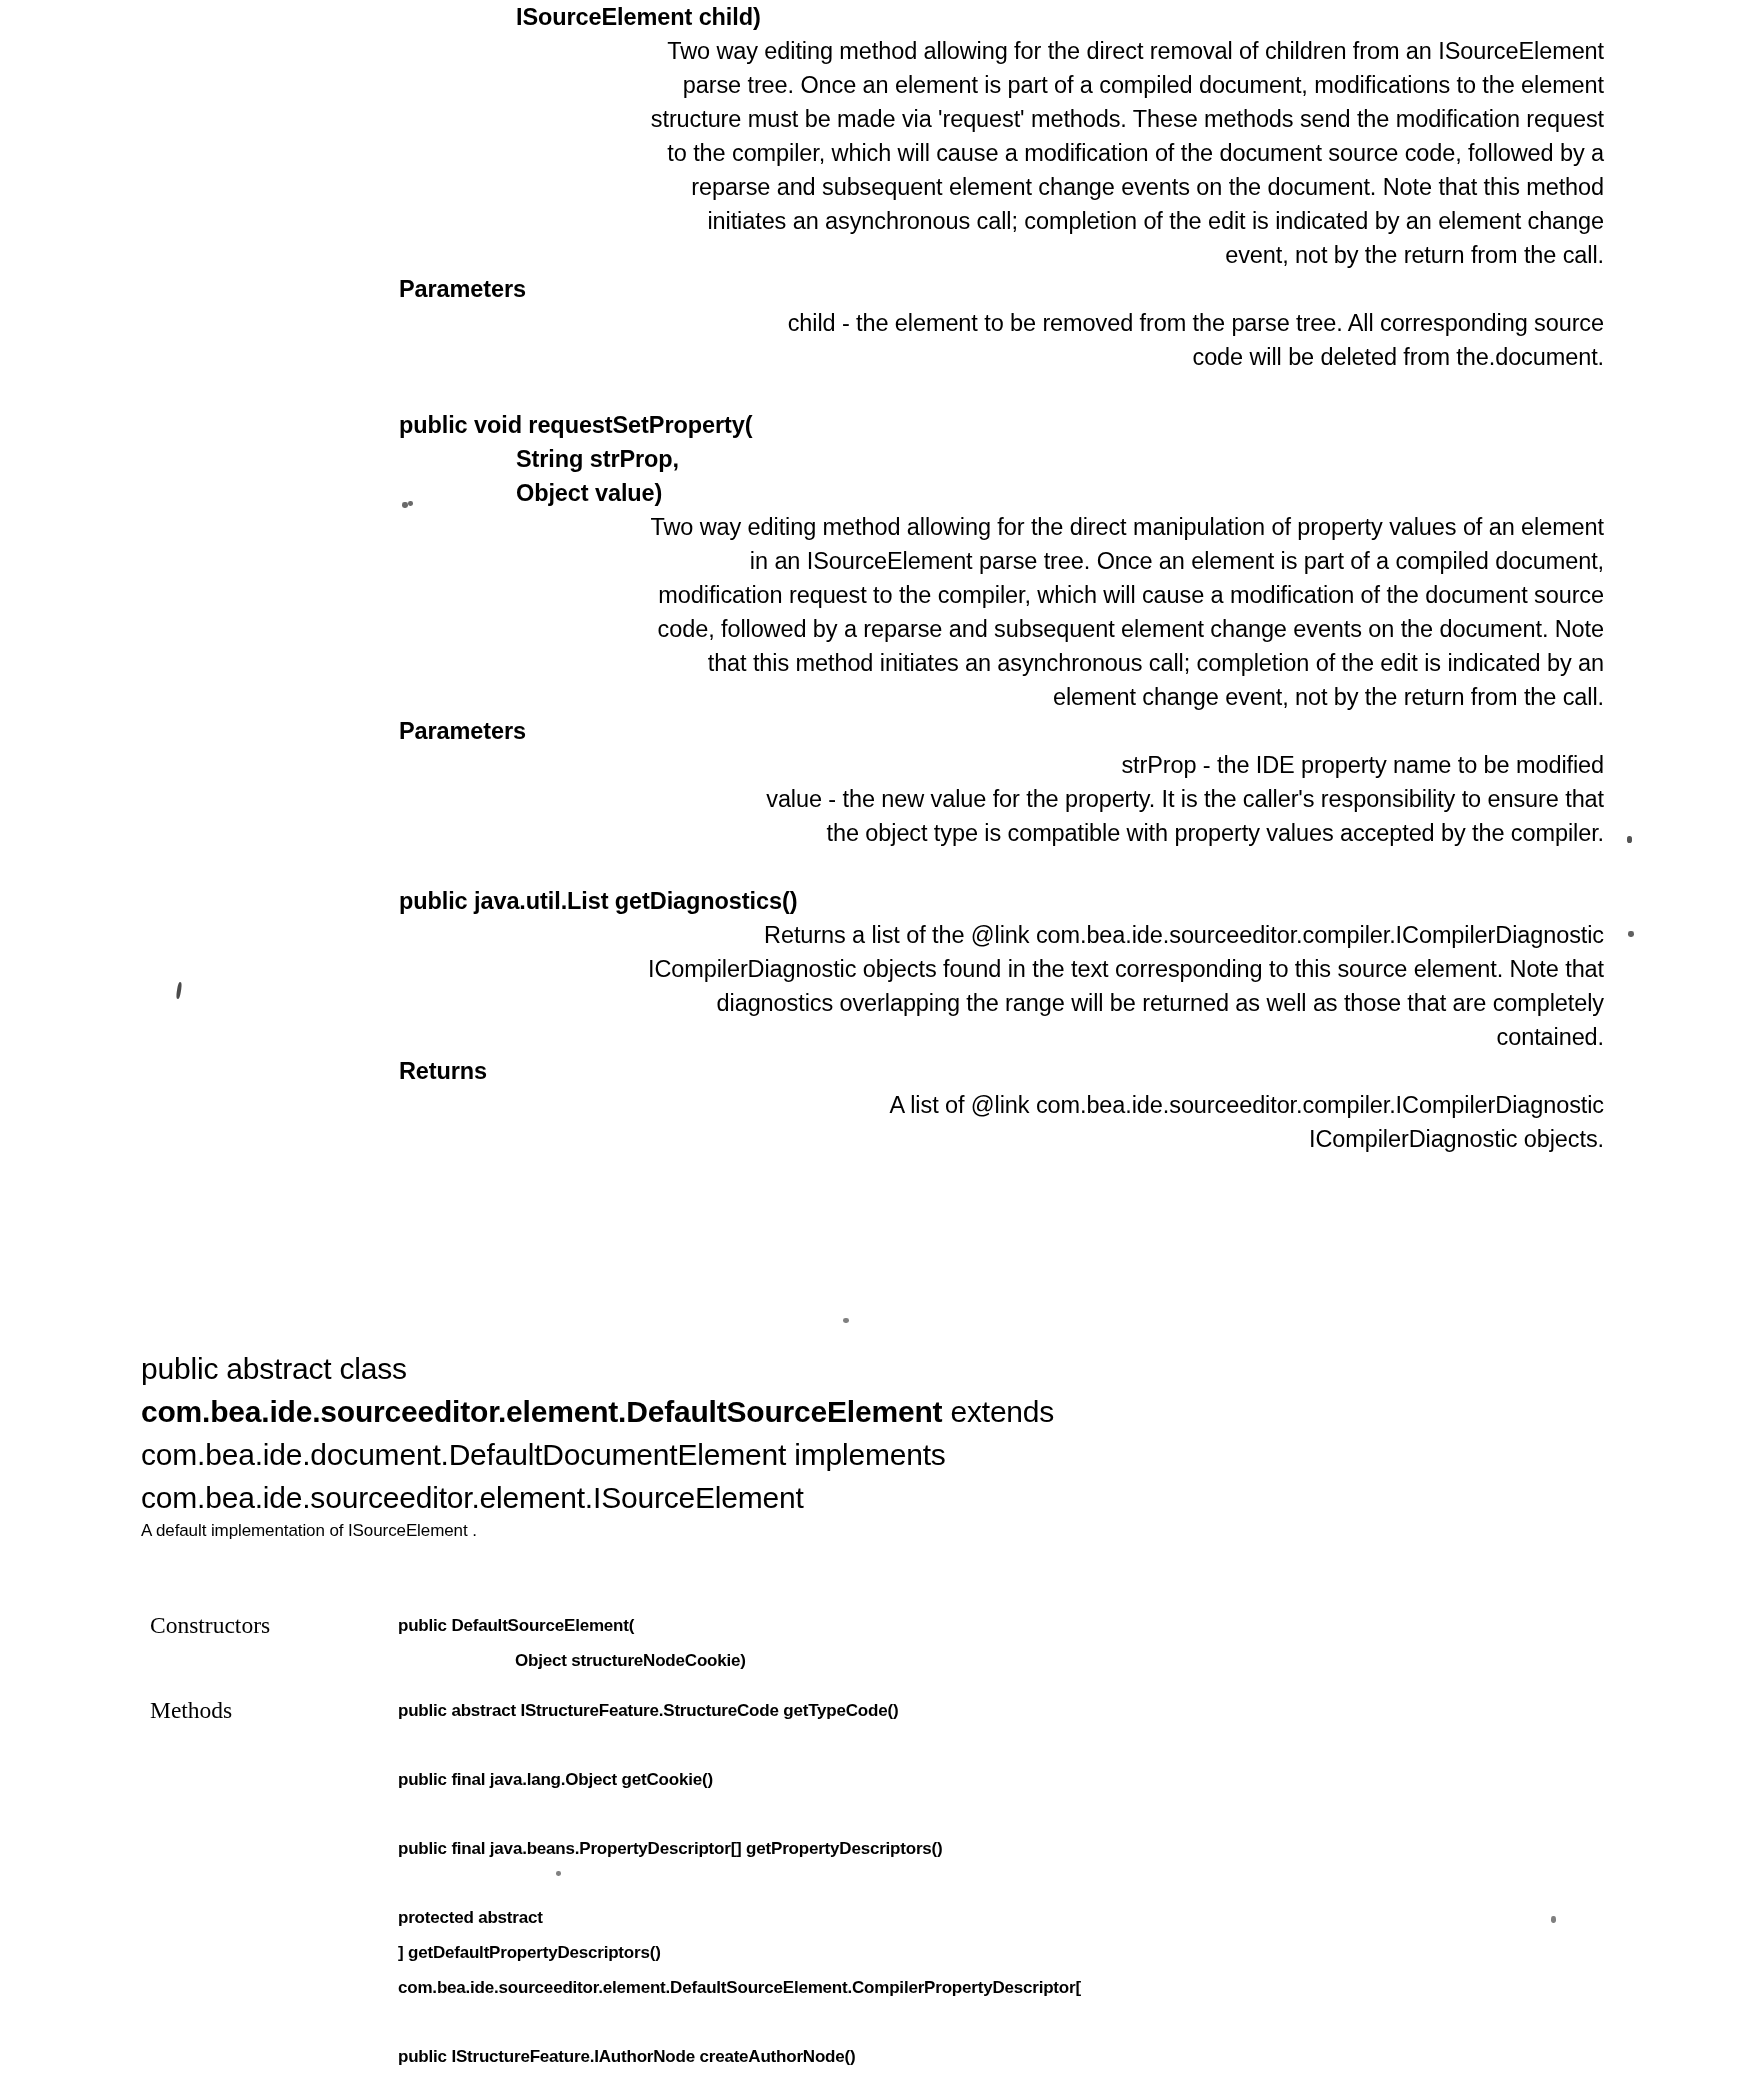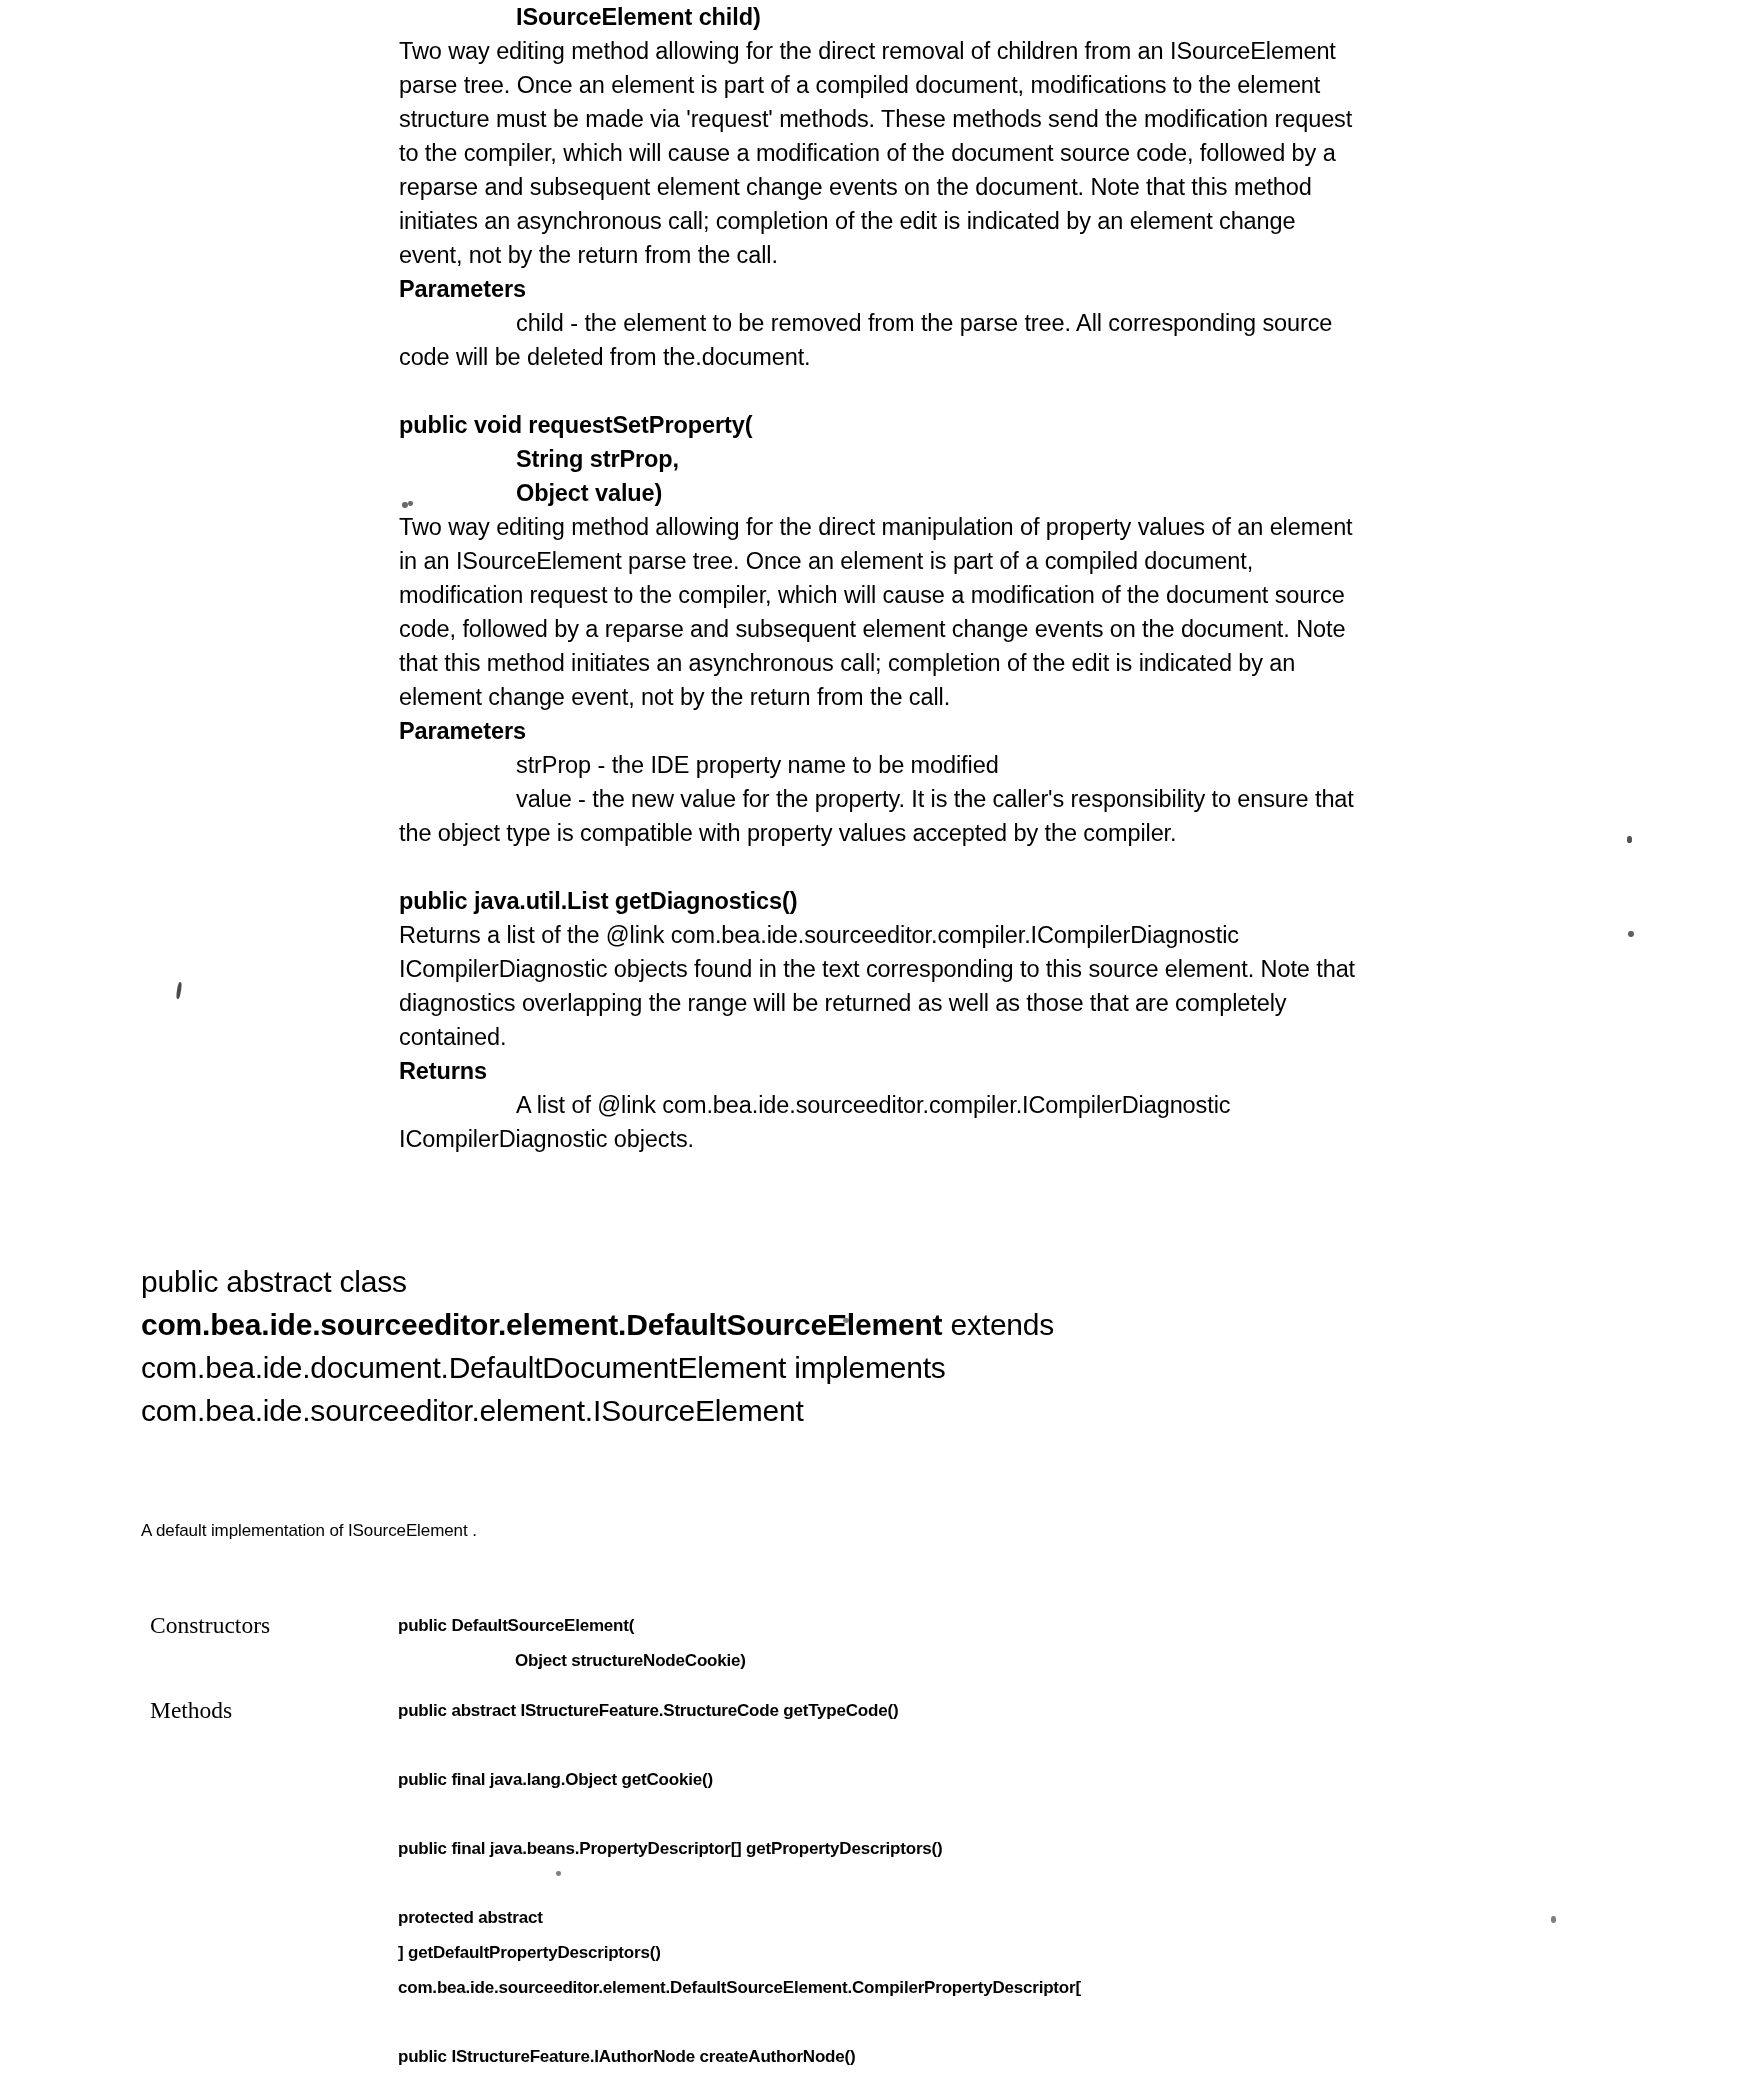--- a/index.html
+++ b/index.html
@@ -32,20 +32,21 @@
   }
 
   .jd-line {
     font-size: 23.5px;
     line-height: 34px;
     letter-spacing: -0.1px;
     white-space: pre-wrap;
   }
   .jd-body {
     font-weight: 400;
+    text-align: right;
   }
   .jd-bold {
     font-weight: 700;
   }
   .jd-sig {
     font-weight: 700;
   }
   .jd-indent-1 {
     padding-left: 117px;
   }
@@ -54,21 +55,21 @@
   }
   .jd-gap-md { height: 34px; }
 
   
   .para .jd-line { text-indent: 0; }
 
   
   .class-decl {
     position: absolute;
     left: 141px;
-    top: 1260px;
+    top: 1347px;
     width: 1448px;
     font-size: 30px;
     line-height: 43px;
     letter-spacing: -0.2px;
   }
   .class-decl .cd-line { white-space: pre-wrap; }
   .cd-strong { font-weight: 700; }
 
   .class-desc {
     position: absolute;

